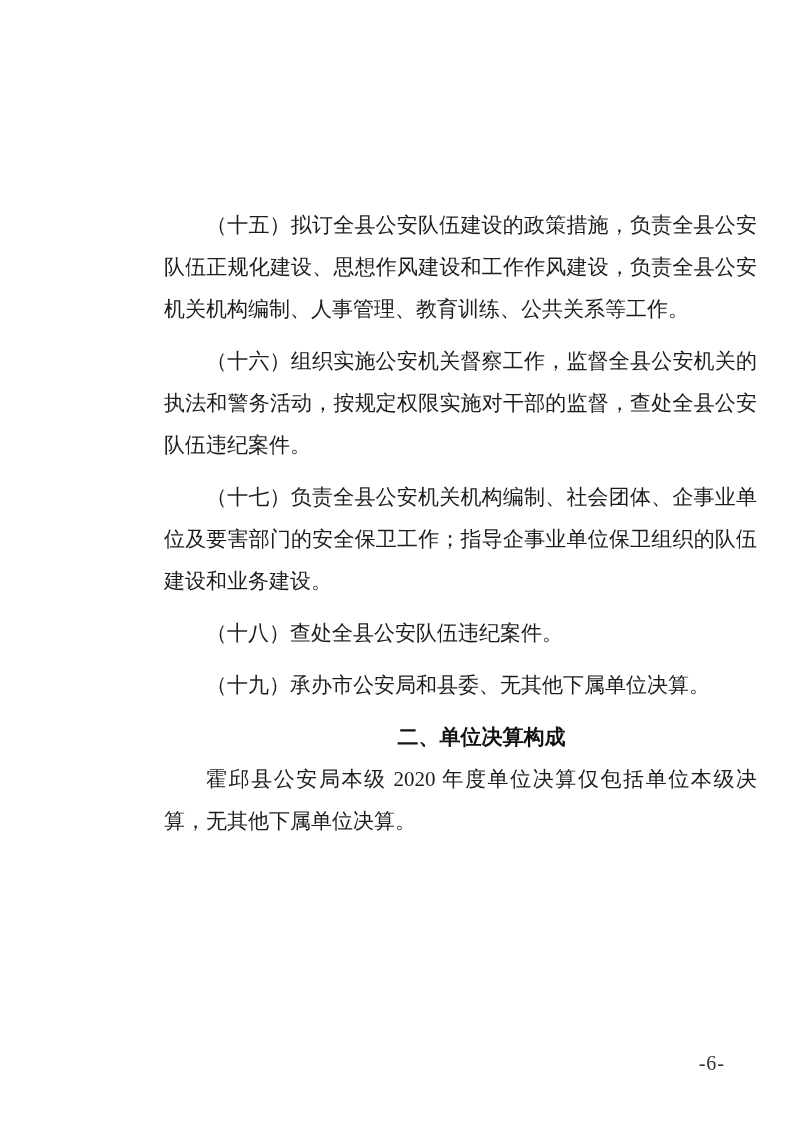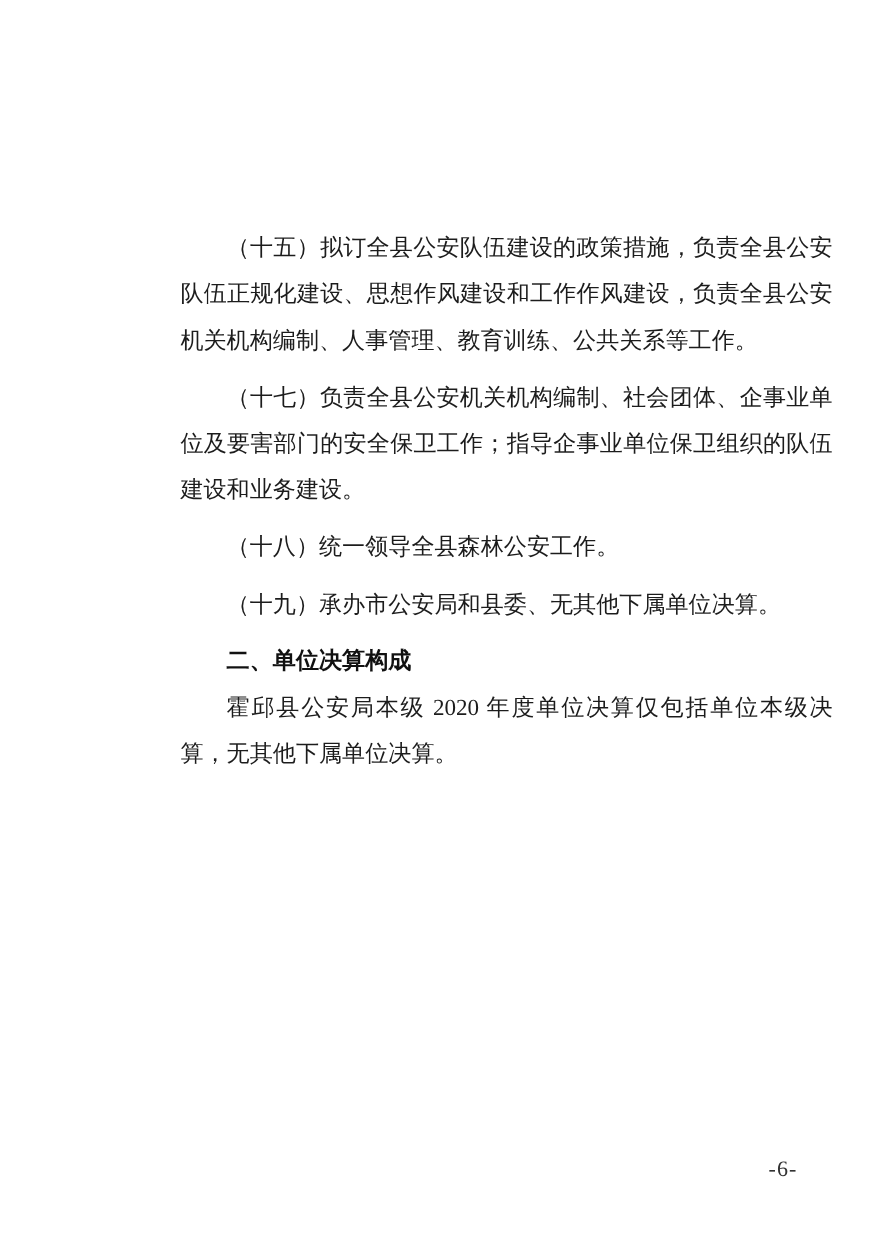--- a/index.html
+++ b/index.html
@@ -32,44 +32,46 @@
     word-break: break-all;
   }
   .section-heading {
     font-family: "Liberation Sans", "DejaVu Sans", sans-serif;
     font-weight: bold;
     font-size: 21px;
     line-height: 42px;
     text-indent: 2em;
     color: #111111;
     margin: 0;
+    text-align: center;
   }
   .para.last { margin-bottom: 0; }
   .page-number {
     position: absolute;
     top: 988px;
     right: 100px;
     font-family: "Liberation Serif", "DejaVu Serif", serif;
     font-size: 20px;
     color: #333333;
     letter-spacing: 1px;
   }
 </style>
 </head>
 <body>
 
 <div class="page">
   <div class="content">
 
     <p class="para">（十五）拟订全县公安队伍建设的政策措施，负责全县公安队伍正规化建设、思想作风建设和工作作风建设，负责全县公安机关机构编制、人事管理、教育训练、公共关系等工作。</p>
 
+    <p class="para">（十六）组织实施公安机关督察工作，监督全县公安机关的执法和警务活动，按规定权限实施对干部的监督，查处全县公安队伍违纪案件。</p>
 
     <p class="para">（十七）负责全县公安机关机构编制、社会团体、企事业单位及要害部门的安全保卫工作；指导企事业单位保卫组织的队伍建设和业务建设。</p>
 
-    <p class="para">（十八）统一领导全县森林公安工作。</p>
+    <p class="para">（十八）查处全县公安队伍违纪案件。</p>
 
     <p class="para">（十九）承办市公安局和县委、无其他下属单位决算。</p>
 
     <h2 class="section-heading">二、单位决算构成</h2>
 
     <p class="para last">霍邱县公安局本级 2020 年度单位决算仅包括单位本级决算，无其他下属单位决算。</p>
 
   </div>
 
   <div class="page-number">-6-</div>

